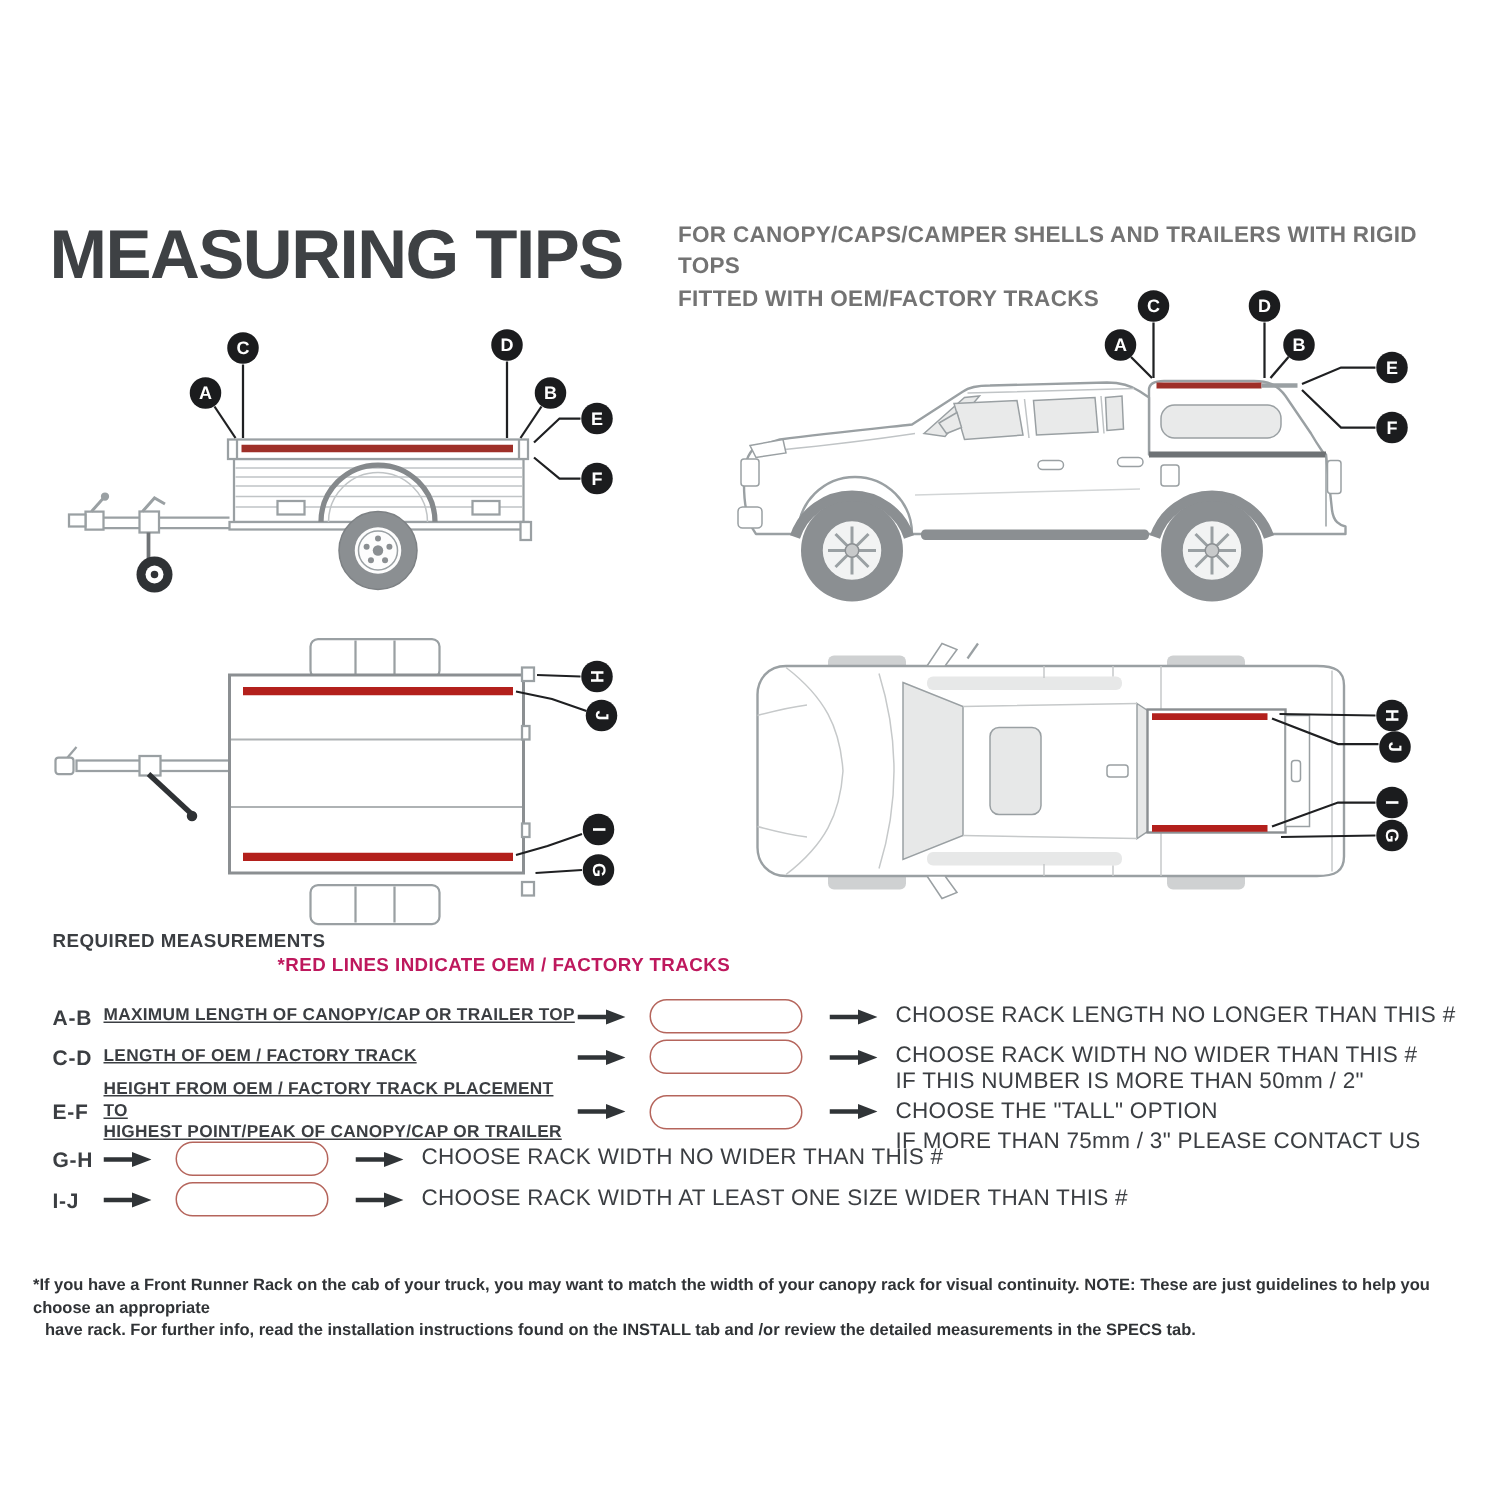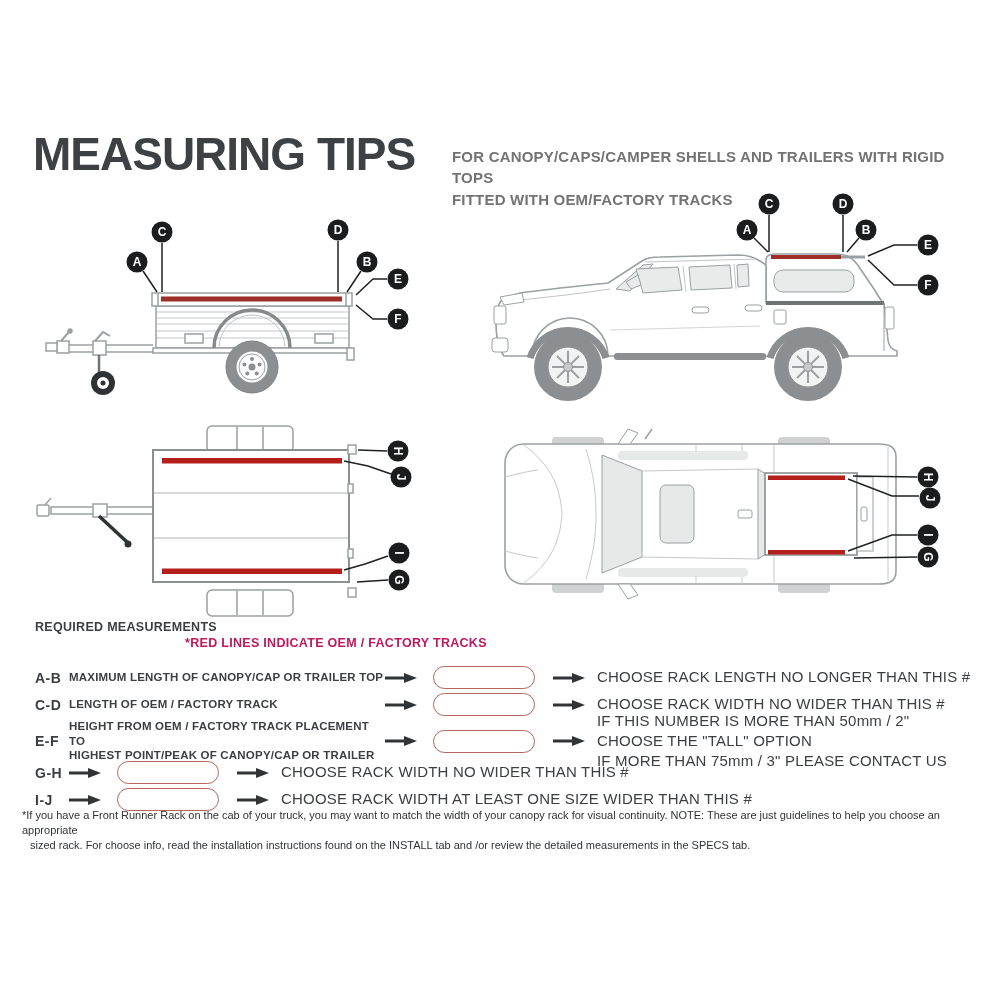--- a/index.html
+++ b/index.html
@@ -1,36 +1,36 @@
 <!DOCTYPE html>
 <html><head>
 <meta charset="utf-8">
 <style>
   html,body{margin:0;padding:0;background:#ffffff;}
   .page{position:relative;width:1000px;height:1000px;background:#fff;overflow:hidden;
         font-family:"Liberation Sans",sans-serif;color:#3b3e42;}
   .abs{position:absolute;}
-  .title{left:33px;top:127px;font-size:46px;font-weight:800;letter-spacing:-1px;color:#3e4144;}
+  .title{left:33px;top:142px;font-size:46px;font-weight:800;letter-spacing:-1px;color:#3e4144;}
   .subtitle{left:452px;top:146px;font-size:15px;font-weight:700;line-height:1.42;
             letter-spacing:.2px;color:#737373;width:510px;}
   .m-head{left:35px;top:620px;font-size:12.5px;font-weight:700;letter-spacing:.3px;}
   .m-legend{left:185px;top:636px;font-size:12.5px;font-weight:700;letter-spacing:.3px;color:#be185d;}
   .rows{left:35px;top:664px;width:940px;display:flex;flex-direction:column;}
   .m-row{display:flex;align-items:center;height:27px;}
   .m-row.tall{height:36px;margin-top:5px;}
   .m-key{flex:0 0 34px;font-size:14px;font-weight:700;letter-spacing:.5px;}
-  .m-desc{flex:0 0 316px;font-size:11.5px;font-weight:700;letter-spacing:.2px;line-height:1.3;}
+  .m-desc{flex:0 0 316px;font-size:11.5px;font-weight:700;letter-spacing:.2px;line-height:1.3;text-decoration:underline;}
   .m-desc span{display:block;}
   .az1{flex:0 0 48px;display:flex;align-items:center;}
   .pillbox{flex:0 0 104px;display:flex;align-items:center;}
   .pill{width:100px;height:21px;border:1.6px solid #b5655c;border-radius:12px;display:inline-block;}
   .az2{flex:0 0 60px;display:flex;align-items:center;padding-left:16px;box-sizing:border-box;}
   .m-result{flex:1 1 auto;font-size:15px;font-weight:400;letter-spacing:.2px;line-height:1.35;}
   .m-result span{display:block;}
-  .footnote{left:22px;top:808px;width:958px;font-size:11px;font-weight:400;line-height:1.35;color:#303336;}
+  .footnote{left:22px;top:850px;width:958px;font-size:11px;font-weight:700;line-height:1.35;color:#303336;}
   .footnote .l2{padding-left:8px;}
   svg text.lbl{font-family:"Liberation Sans",sans-serif;font-weight:700;font-size:12px;fill:#ffffff;text-anchor:middle;}
 </style>
 </head>
 <body>
 
 <div class="page">
 
   <div class="abs title">MEASURING TIPS</div>
   <div class="abs subtitle">
@@ -425,16 +425,16 @@
         </span>
       <span class="m-result">
           <span>CHOOSE RACK WIDTH AT LEAST ONE SIZE WIDER THAN THIS #</span>
         </span>
     </div>
 
   </div>
 
   <div class="abs footnote">
     <div class="l1">*If you have a Front Runner Rack on the cab of your truck, you may want to match the width of your canopy rack for visual continuity. NOTE: These are just guidelines to help you choose an appropriate</div>
-    <div class="l2">sized rack. For choose info, read the installation instructions found on the INSTALL tab and /or review the detailed measurements in the SPECS tab.</div>
+    <div class="l2">have rack. For further info, read the installation instructions found on the INSTALL tab and /or review the detailed measurements in the SPECS tab.</div>
   </div>
 
 </div>
 
 </body></html>

